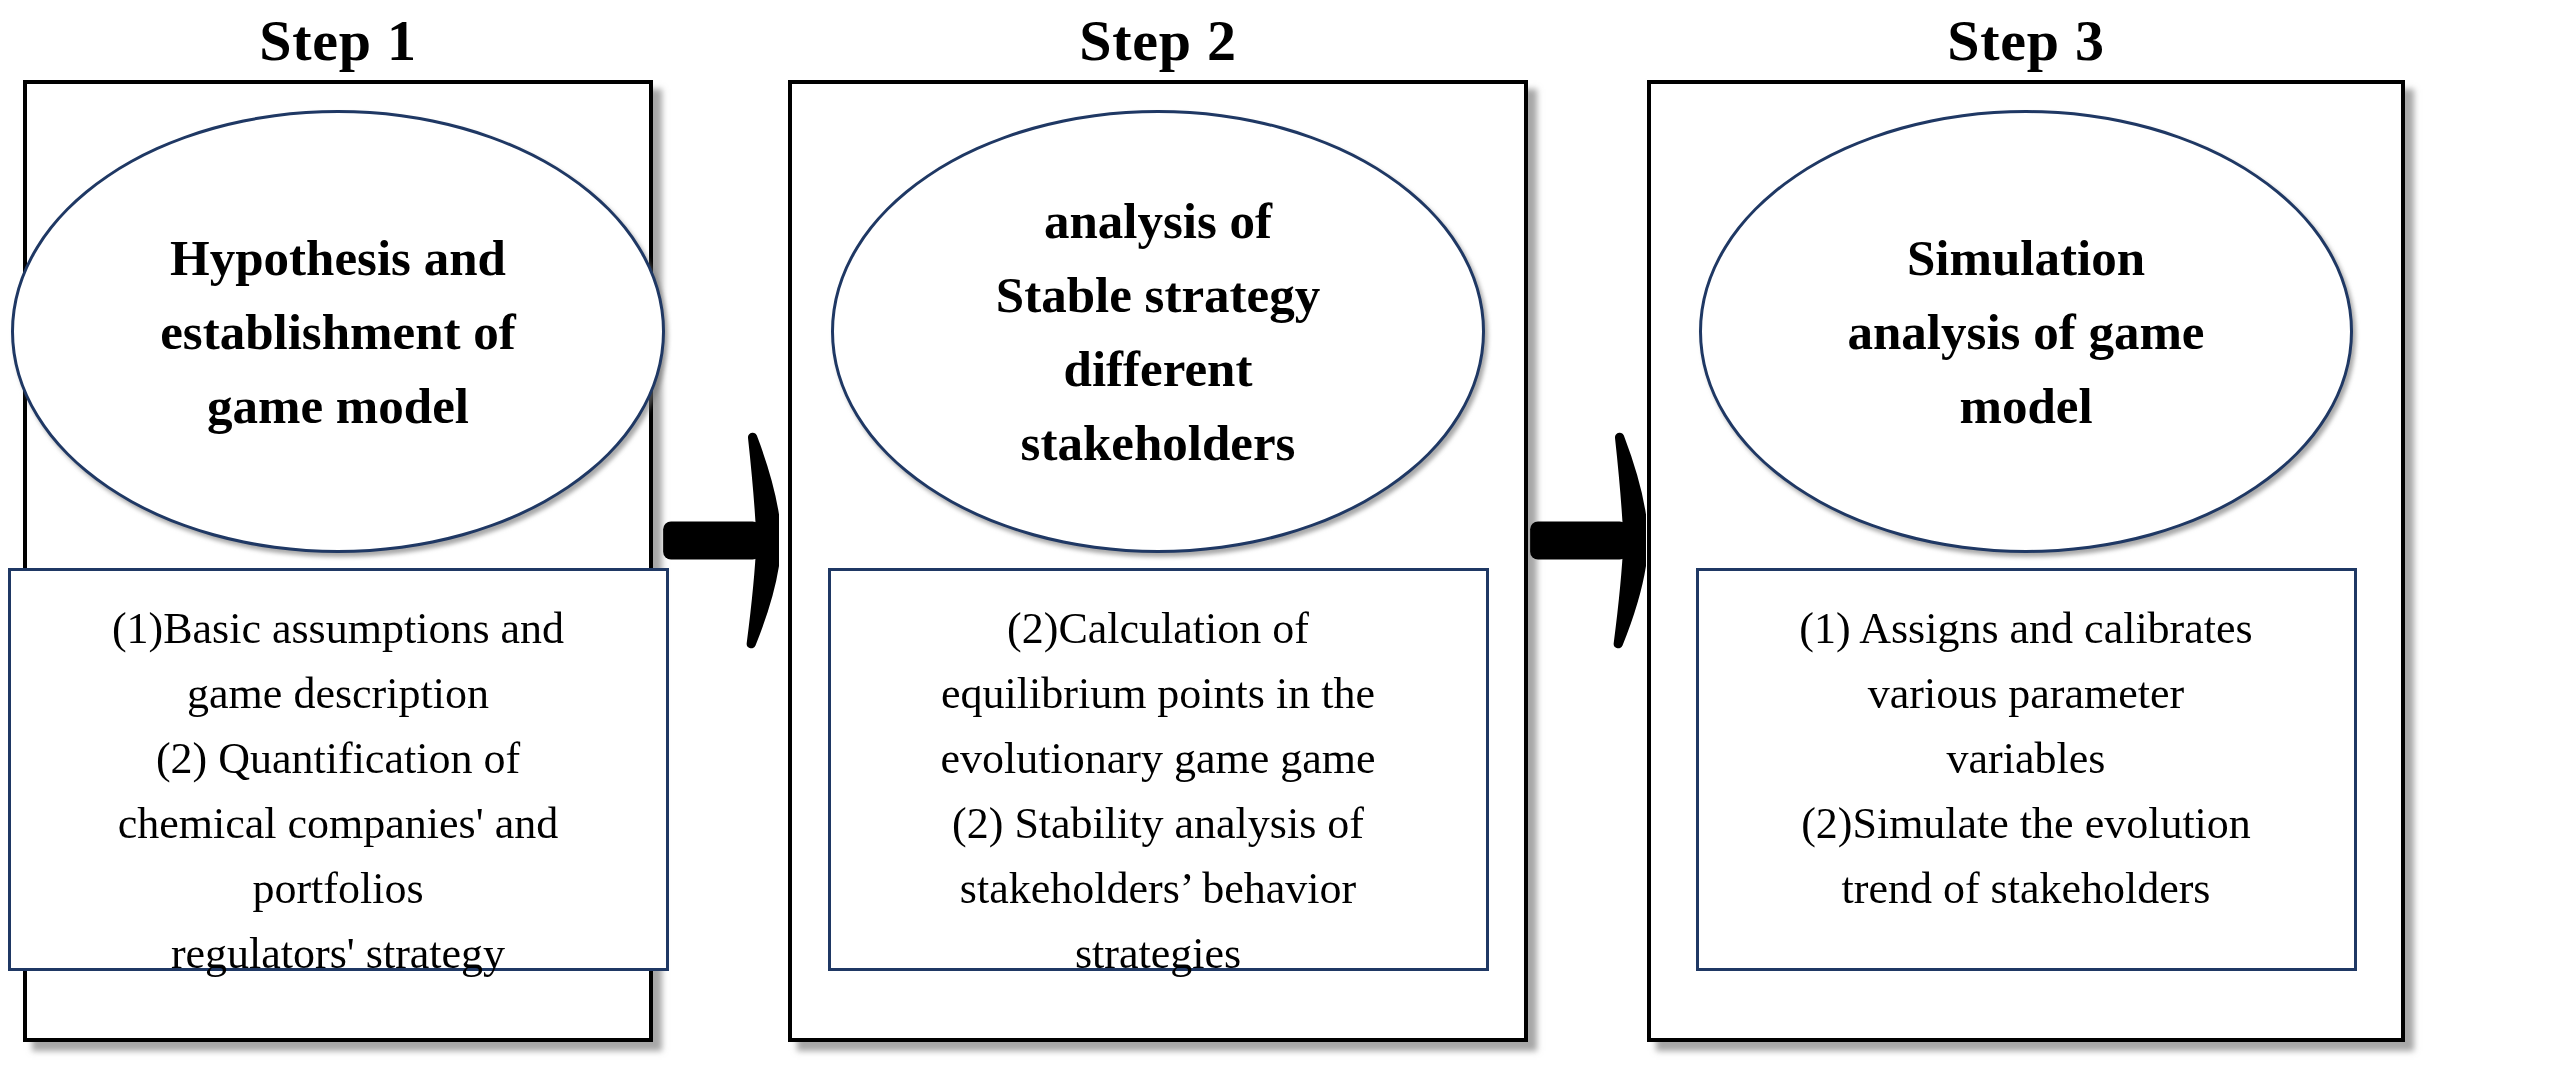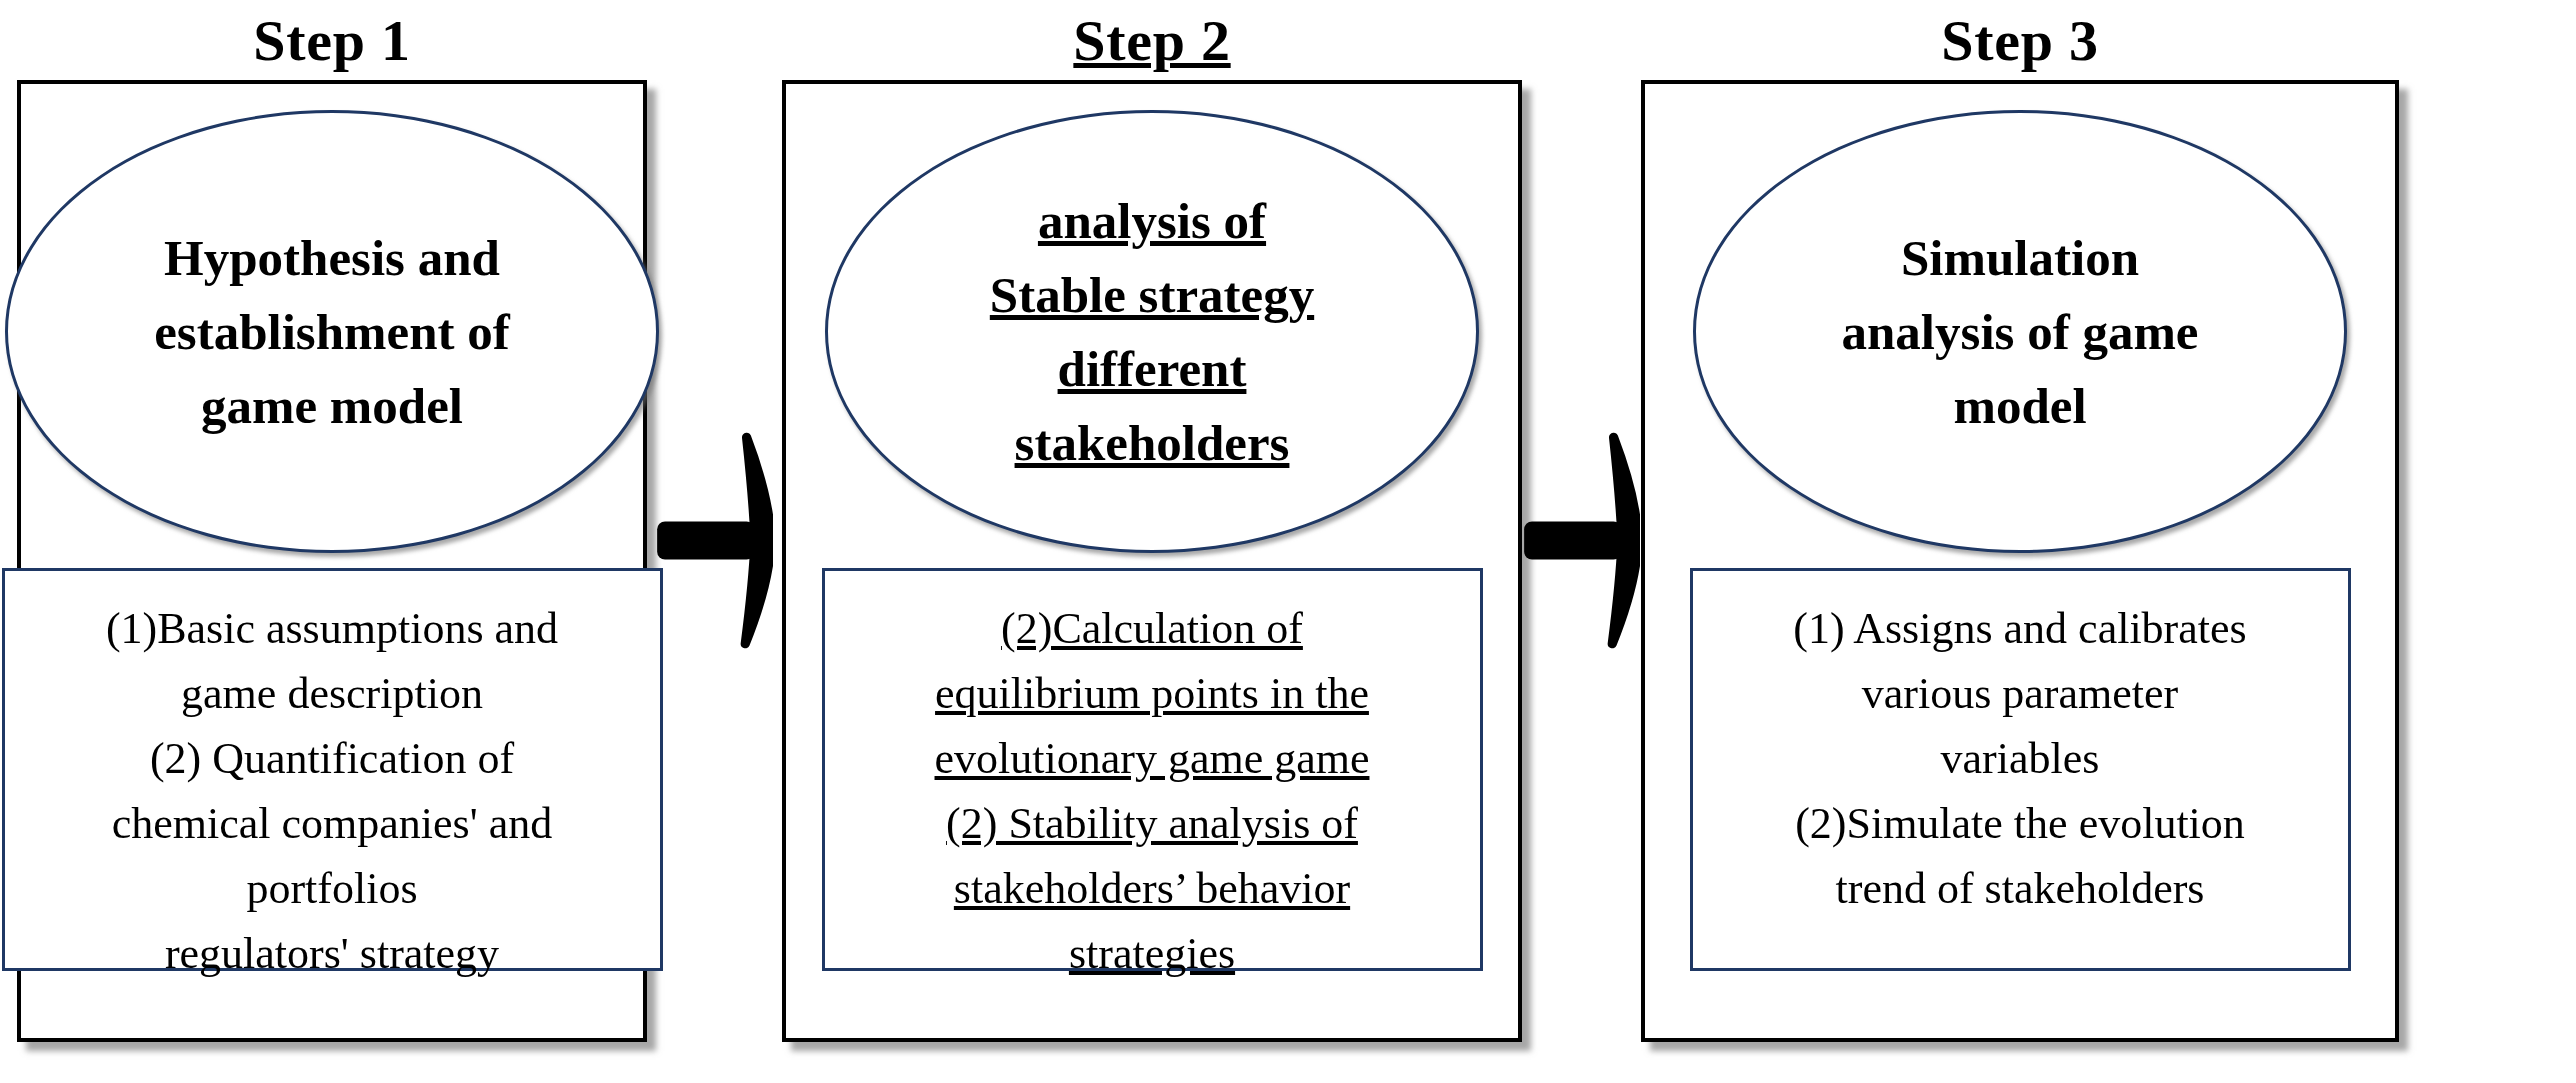--- a/index.html
+++ b/index.html
@@ -6,22 +6,22 @@
   .canvas{
     position:relative;
     width:2576px;height:1084px;
     background:#ffffff;
     font-family:"Liberation Serif", serif;
     color:#000;
     overflow:hidden;
   }
   .row{display:flex;align-items:flex-start;}
   .col{display:flex;flex-direction:column;}
-  .col.c1{margin-left:17px;width:630px;border-radius:8px;}
-  .col.c2{width:740px;text-decoration:underline;}
+  .col.c1{margin-left:23px;width:630px;border-radius:8px;}
+  .col.c2{width:740px;}
   .col.c3{width:758px;}
   .title{
     height:80px;width:100%;
     display:flex;align-items:center;justify-content:center;
     font-weight:bold;font-size:58px;letter-spacing:0.7px;
   }
   .panel{
     box-sizing:border-box;
     width:100%;height:962px;
     border:4.6px solid #000000;

